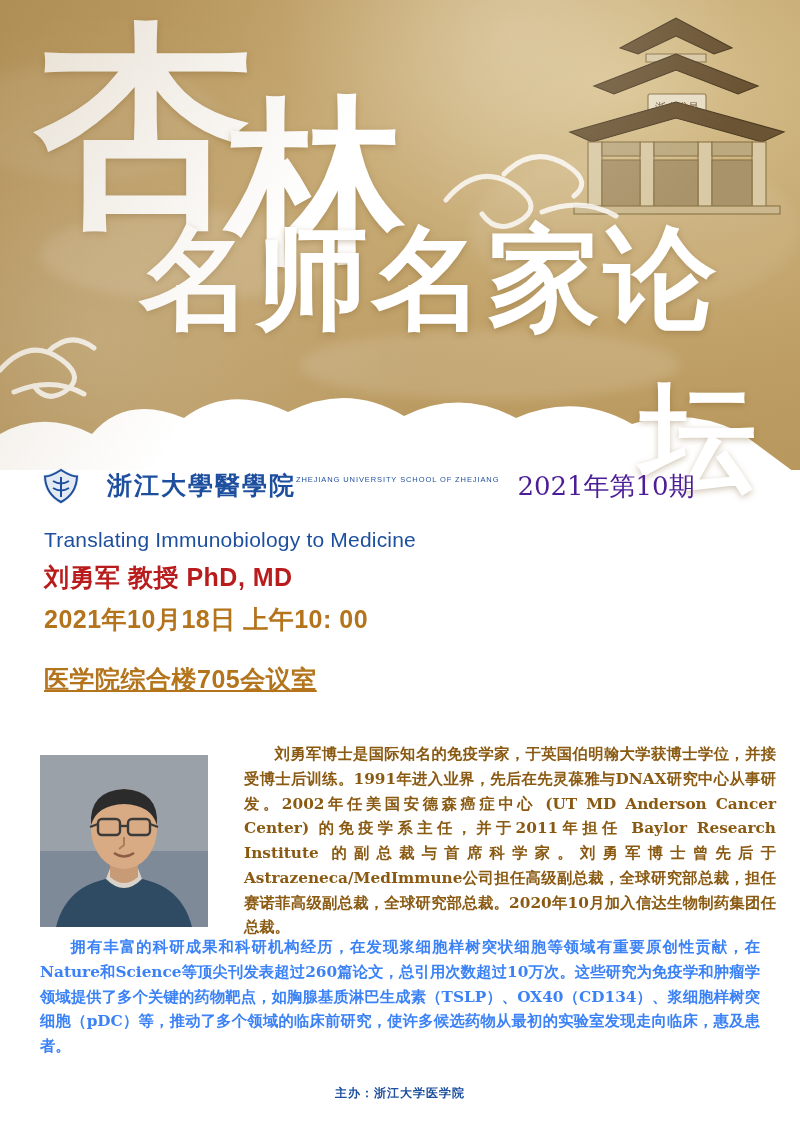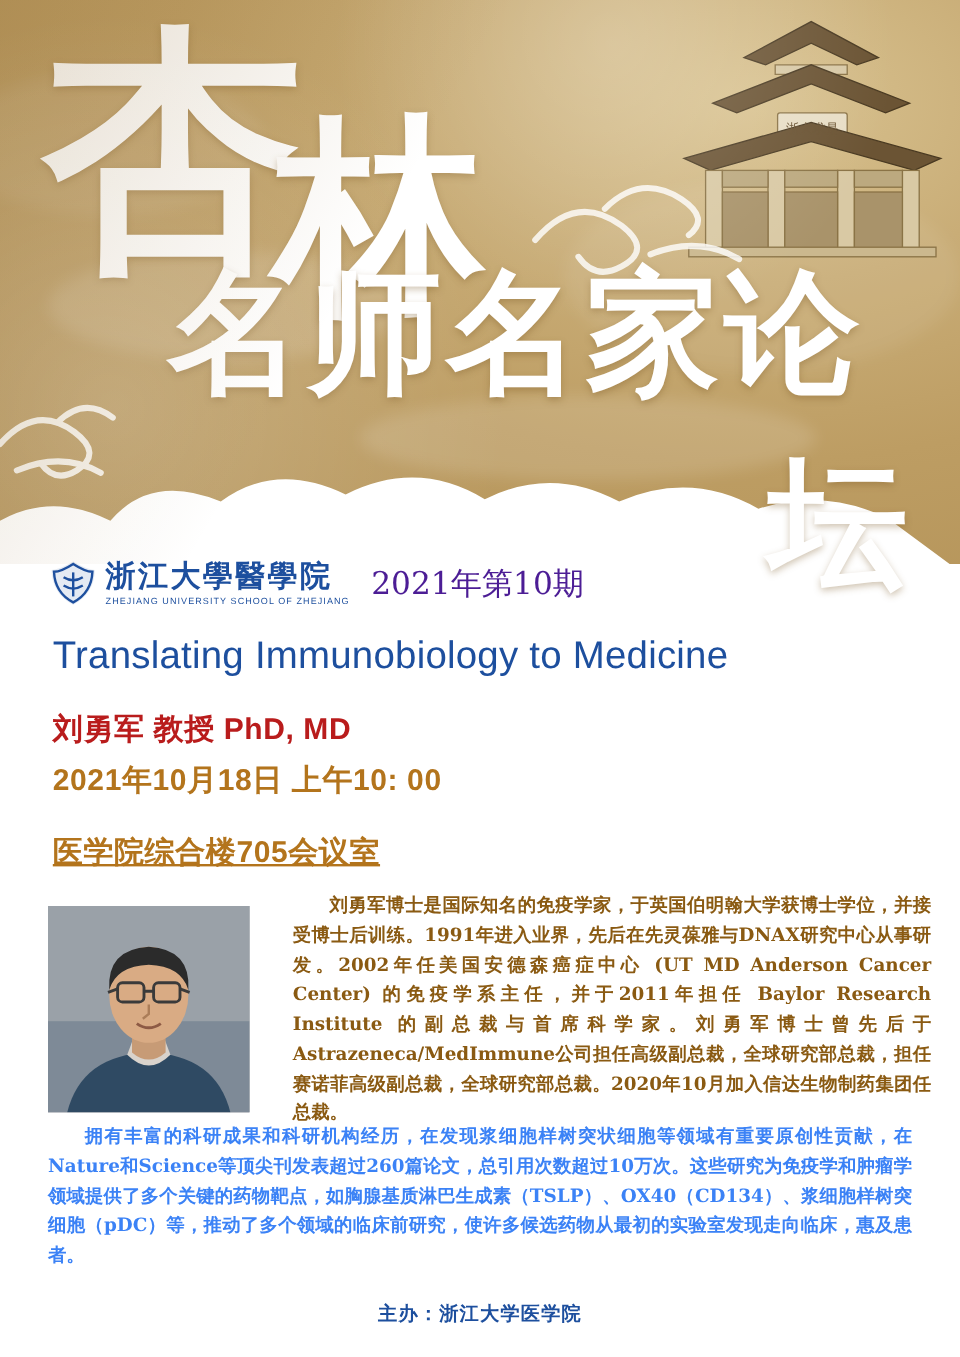--- a/index.html
+++ b/index.html
@@ -92,21 +92,21 @@
     position: absolute;
     left: 40px;
     top: 466px;
     display: flex;
     align-items: center;
   }
   .zju-mark {
     width: 42px; height: 40px;
     margin-right: 6px;
   }
-  .zju-text { display: flex; flex-direction: column; justify-content: flex-start; }
+  .zju-text { display: flex; flex-direction: row; justify-content: flex-start; margin-left: 19px; }
   .zju-cn {
     font-family: "DejaVu Serif", "Liberation Serif", serif;
     font-size: 25px;
     font-weight: 700;
     color: #1d4f9e;
     letter-spacing: 2px;
     line-height: 1.05;
   }
   .zju-en {
     font-size: 7.5px;
@@ -119,25 +119,25 @@
     font-family: "DejaVu Serif", "Liberation Serif", serif;
     font-size: 26px;
     color: #4c1d95;
     align-self: flex-end;
     padding-bottom: 2px;
   }
 
   
   .headlines { position: absolute; left: 44px; top: 528px; }
   .h-en {
-    font-size: 32px;
+    font-size: 21px;
     color: #1d4f9e;
     font-weight: 400;
     letter-spacing: 0.2px;
-    margin-bottom: 26px;
+    margin-bottom: 9px;
   }
   .h-name {
     font-size: 25px;
     font-weight: 700;
     color: #b91c1c;
     margin-bottom: 9px;
     letter-spacing: 0.5px;
   }
   .h-time {
     font-size: 25px;
@@ -205,21 +205,21 @@
   }
 
   
   .footer {
     position: absolute;
     left: 0;
     top: 1085px;
     width: 800px;
     text-align: center;
     font-family: Liberation Mono, monospace;
-    font-size: 16px;
+    font-size: 12px;
     font-weight: 700;
     color: #1d4f9e;
     letter-spacing: 1px;
   }
 </style>
 </head>
 <body>
 
 <div class="poster">
 

